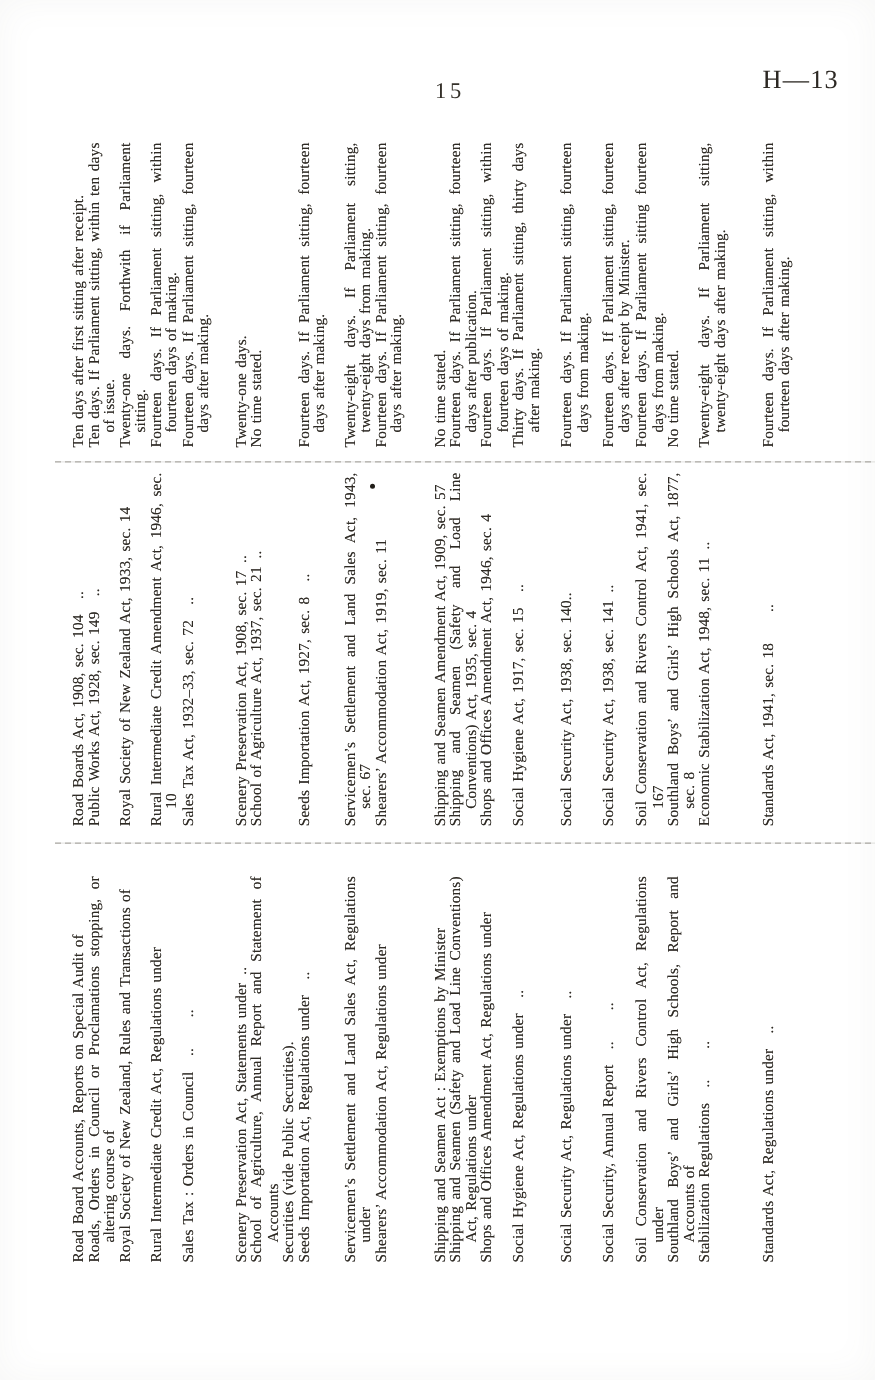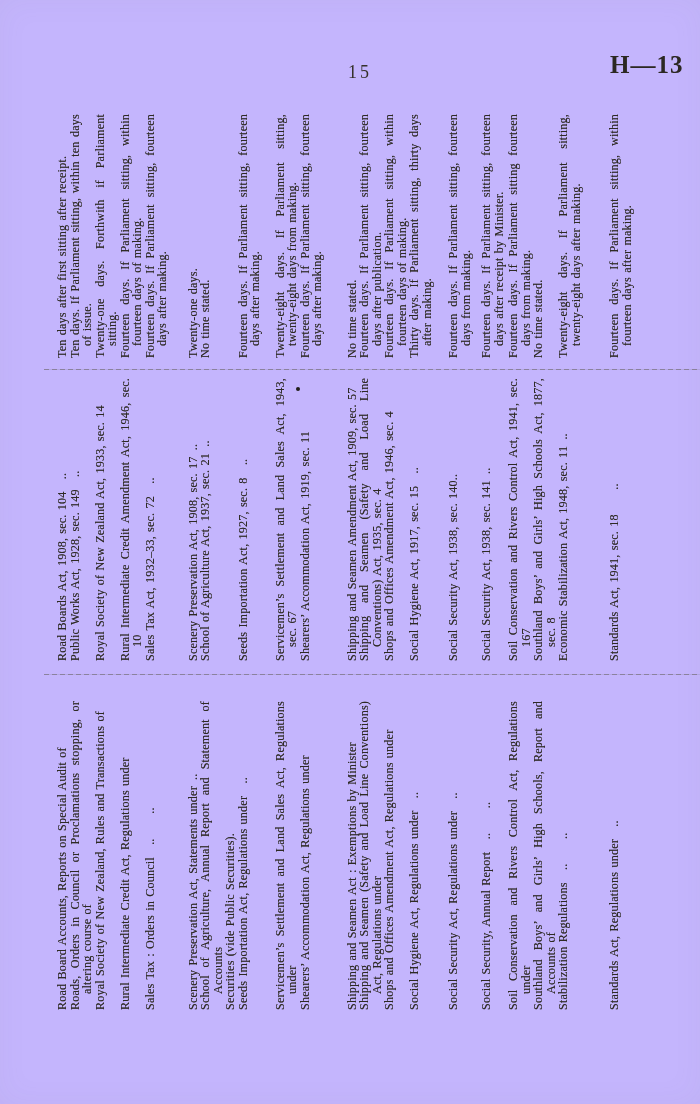--- a/index.html
+++ b/index.html
@@ -1,29 +1,29 @@
 <!DOCTYPE html>
 <html><head>
 <meta charset="utf-8">
 <style>
   html,body{margin:0;padding:0;background:#e8e8e6;}
   .page{
     position:relative;width:700px;height:1104px;margin:0 auto;
-    background:#c4b5fd;overflow:hidden;
+    background:#ffffff;overflow:hidden;
     box-shadow: inset 0 0 30px rgba(120,115,100,0.06);
     font-family:"Liberation Serif","DejaVu Serif",serif;
     color:#2e2a24;
   }
   .page-number{
     position:absolute;left:348px;top:62px;
     font-size:18px;letter-spacing:3px;color:#35312a;
   }
   .doc-ref{
     position:absolute;left:610px;top:51px;
-    font-size:25px;letter-spacing:1px;color:#2c2823;font-weight:bold;
+    font-size:21px;letter-spacing:1px;color:#2c2823;
   }
   
   .rot{
     position:absolute;left:44px;top:112px;width:900px;height:660px;
     transform-origin:0 0;
     transform:rotate(-90deg) translateX(-900px);
     padding-top:12px;box-sizing:border-box;
   }
   .col-rule{
     position:absolute;top:0;bottom:4px;width:1px;

